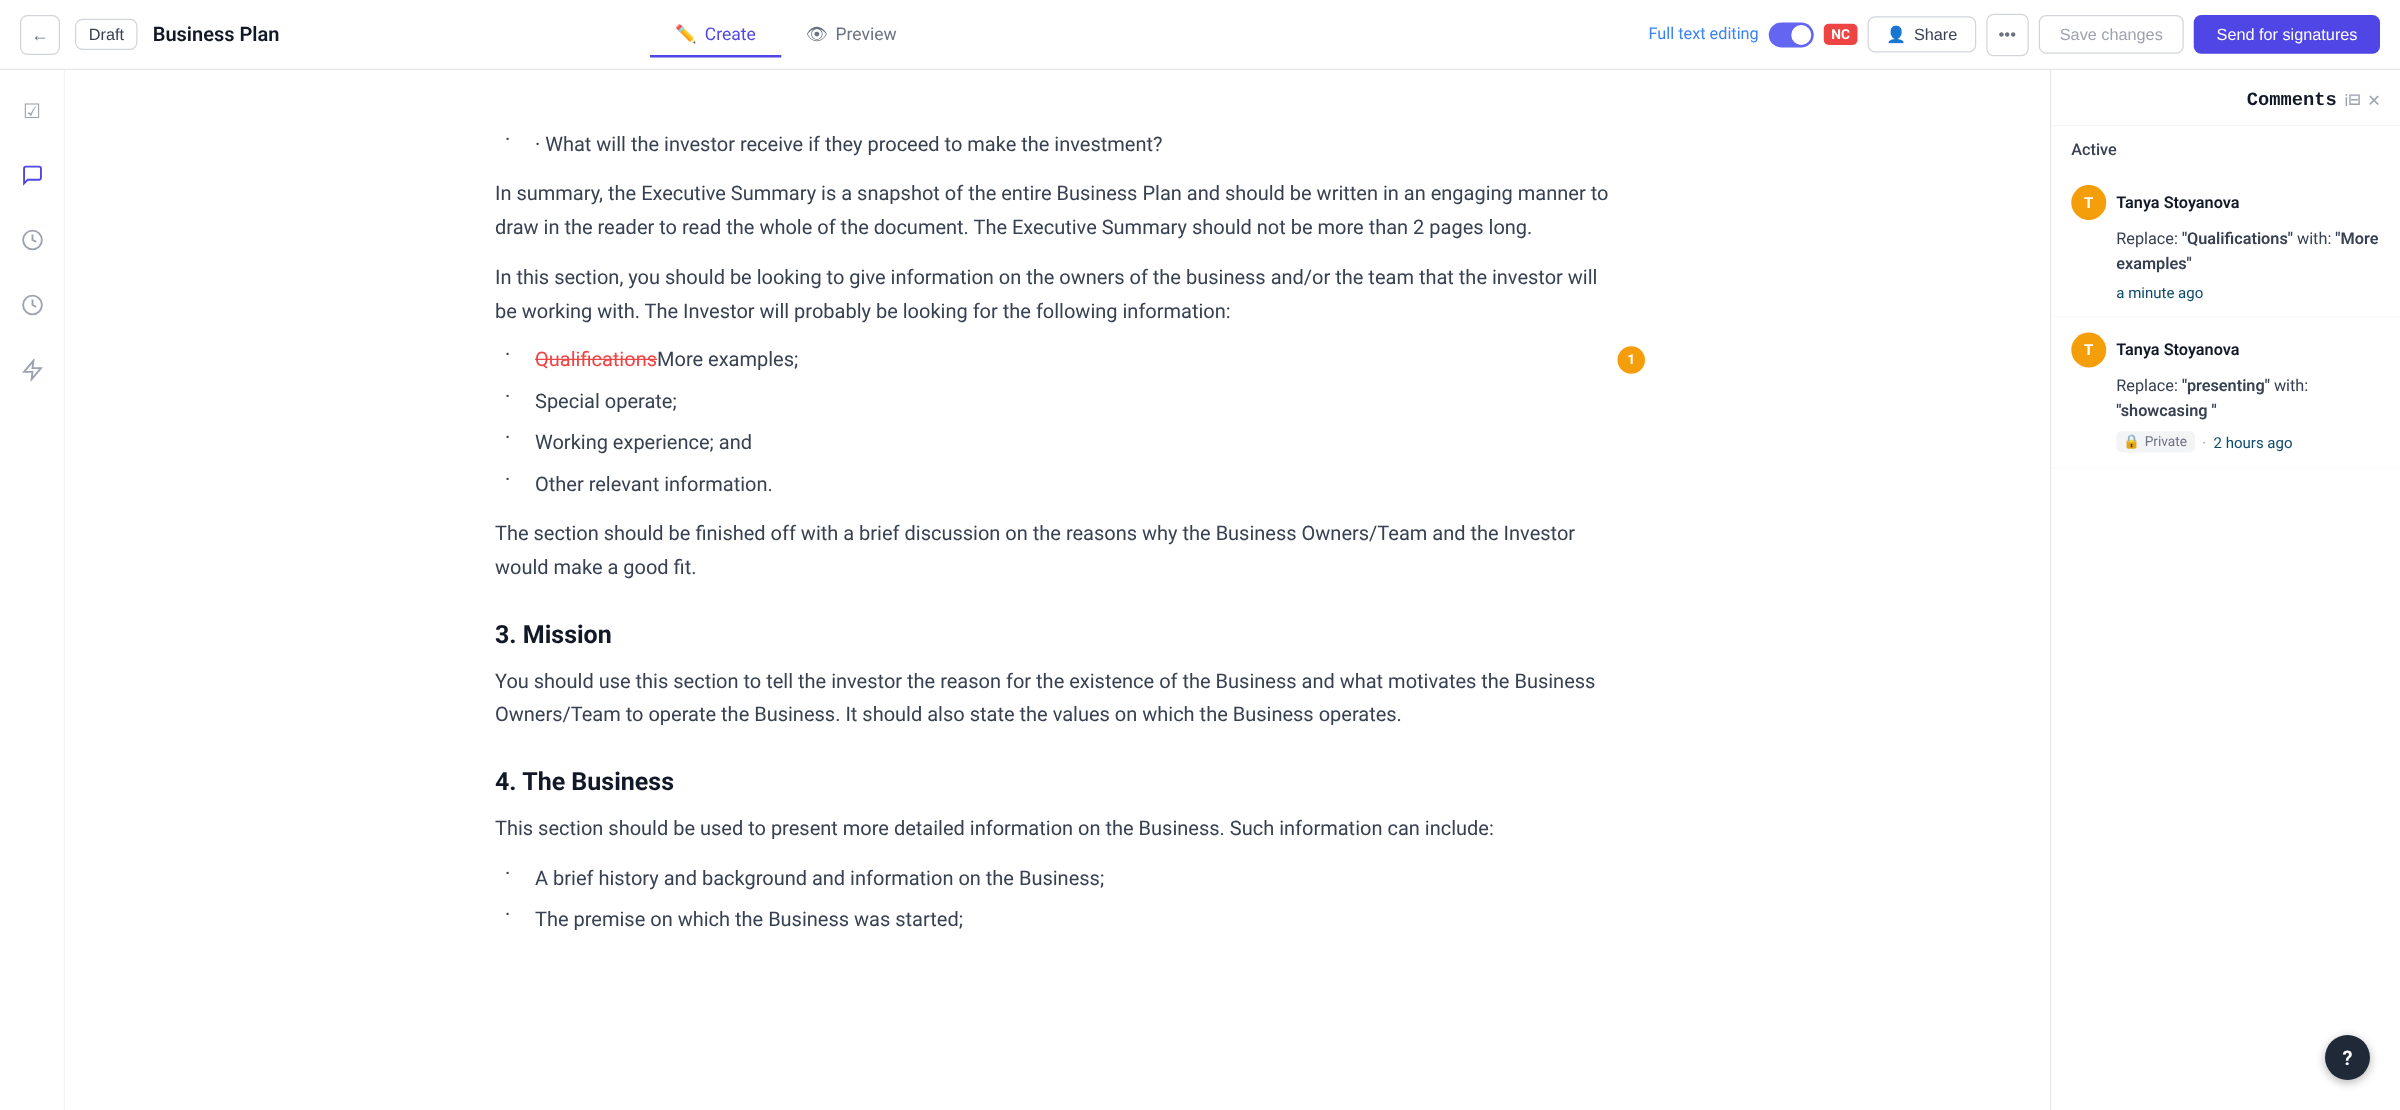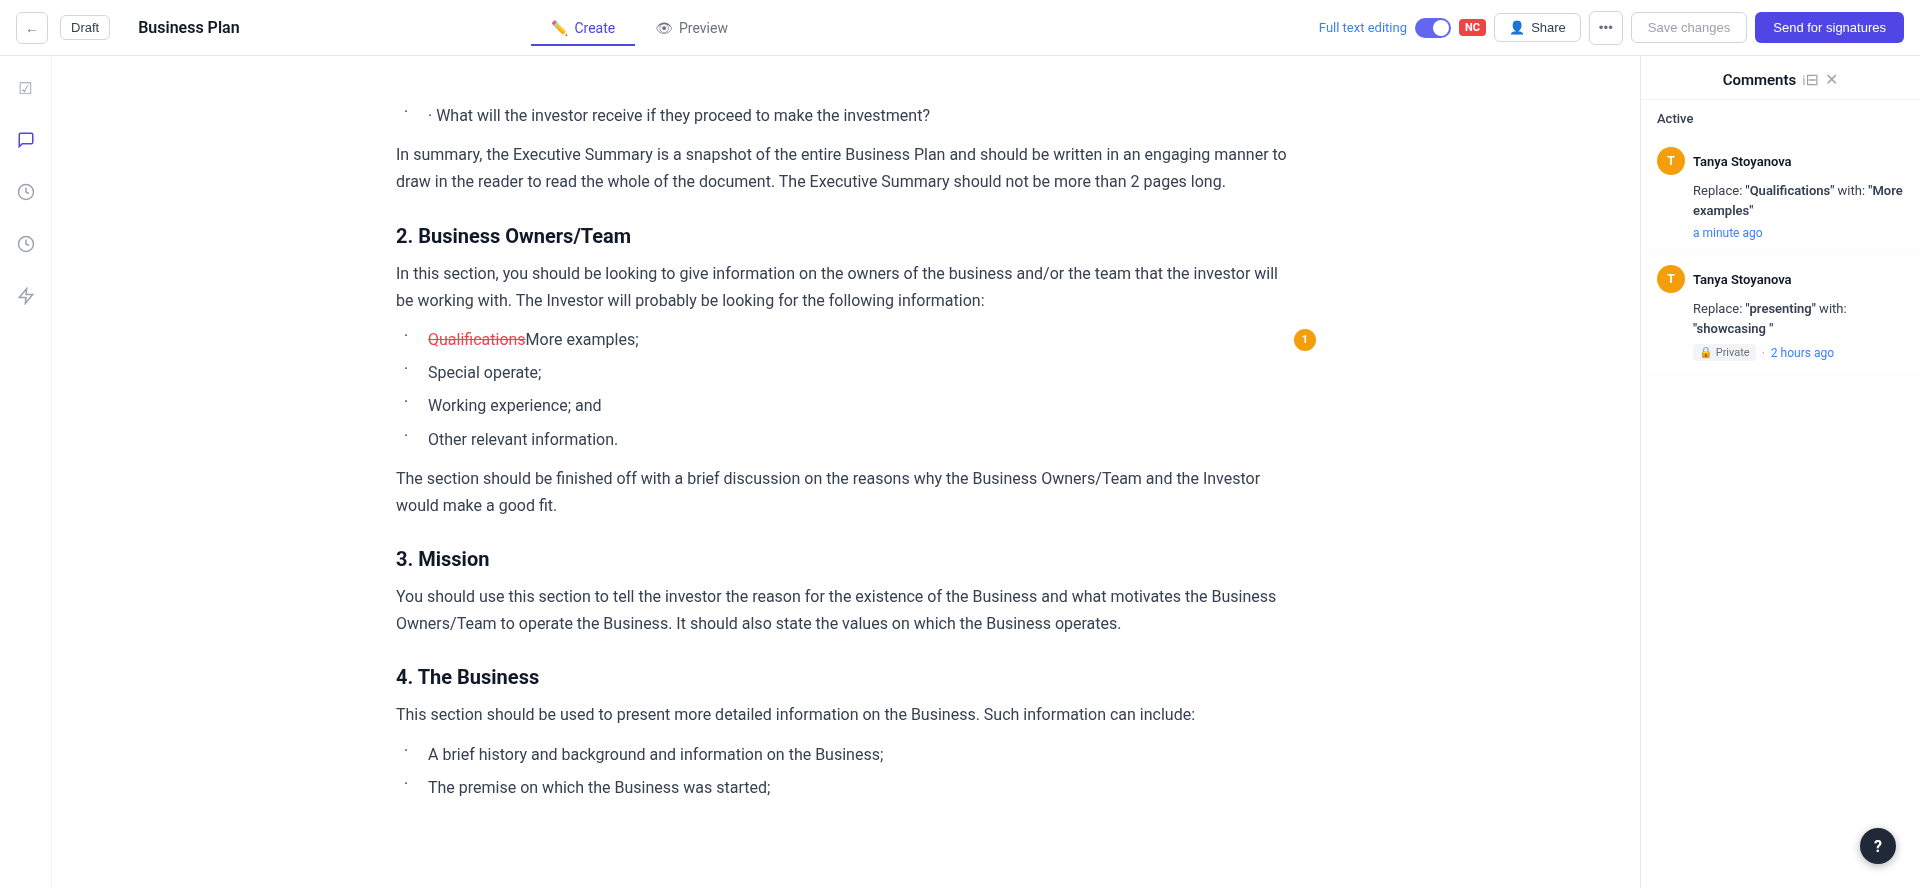--- a/index.html
+++ b/index.html
@@ -13,21 +13,21 @@
     .back-btn {
       width: 32px; height: 32px; border-radius: 6px; border: 1px solid #d1d5db;
       display: flex; align-items: center; justify-content: center; cursor: pointer; background: #fff;
       color: #6b7280; font-size: 14px;
     }
     .draft-badge {
       border: 1px solid #d1d5db; border-radius: 6px; padding: 4px 10px;
       font-size: 13px; color: #374151; background: #fff; cursor: pointer;
     }
     .doc-title {
-      font-size: 16px; font-weight: 600; color: #111827; margin-left: 16px;
+      font-size: 16px; font-weight: 600; color: #111827; margin-left: 0;
     }
     .tab-group {
       display: flex; align-items: center; gap: 0; margin: 0 auto;
     }
     .tab {
       display: flex; align-items: center; gap: 6px; padding: 8px 20px;
       font-size: 14px; color: #6b7280; cursor: pointer; border-bottom: 2px solid transparent;
       position: relative; top: 1px;
     }
     .tab.active { color: #4f46e5; border-bottom: 2px solid #4f46e5; }
@@ -93,22 +93,22 @@
 
     .strikethrough { text-decoration: line-through; color: #ef4444; text-align: center; }
     .inserted { color: #374151; }
 
     
     .comments-panel {
       width: 280px; border-left: 1px solid #e5e7eb; background: #fff; display: flex;
       flex-direction: column; flex-shrink: 0; overflow-y: auto;
     }
     .comments-header {
-      display: flex; align-items: center; justify-content: center;
-      padding: 14px 16px 10px; border-bottom: 1px solid #f3f4f6;
+      display: flex; align-items: center; justify-content: flex-end;
+      padding: 14px 16px 10px; border-bottom: 1px solid #f3f4f6; font-family: Liberation Mono, monospace;
     }
     .comments-title-row { display: flex; align-items: center; gap: 6px; }
     .comments-title { font-size: 15px; font-weight: 600; color: #111827; }
     .info-icon { color: #9ca3af; font-size: 13px; }
     .comments-actions { display: flex; gap: 6px; }
     .comments-action-btn { color: #9ca3af; font-size: 16px; cursor: pointer; }
 
     .active-tab-row { padding: 8px 16px; }
     .active-label { font-size: 13px; color: #374151; font-weight: 500; }
 
@@ -116,21 +116,21 @@
     .comment-header { display: flex; align-items: center; gap: 8px; margin-bottom: 6px; }
     .avatar {
       width: 28px; height: 28px; border-radius: 50%; background: #f59e0b;
       display: flex; align-items: center; justify-content: center;
       font-size: 12px; font-weight: 700; color: #fff; flex-shrink: 0;
     }
     .commenter-name { font-size: 13px; font-weight: 600; color: #111827; }
     .comment-body { font-size: 13px; color: #374151; line-height: 1.5; padding-left: 36px; }
     .comment-body strong { font-weight: 600; }
     .comment-meta { display: flex; align-items: center; gap: 6px; margin-top: 6px; padding-left: 36px; font-size: 12px; color: #9ca3af; }
-    .timestamp { font-size: 12px; color: #3b82f6; }
+    .timestamp { font-size: 12px; color: #0c4a6e; }
     .private-badge {
       display: flex; align-items: center; gap: 3px; background: #f3f4f6;
       border-radius: 4px; padding: 2px 6px; font-size: 11px; color: #6b7280;
     }
 
     
     .help-btn {
       position: fixed; bottom: 24px; right: 24px; width: 36px; height: 36px;
       background: #1f2937; border-radius: 50%; display: flex; align-items: center;
       justify-content: center; color: #fff; font-size: 16px; font-weight: 700; cursor: pointer;
@@ -209,21 +209,20 @@
   <div class="doc-area">
     <div class="doc-content">
 
       <div class="bullet-line">
         <span class="bullet-dot">·</span>
         <p style="margin:0;">· What will the investor receive if they proceed to make the investment?</p>
       </div>
 
       <p>In summary, the Executive Summary is a snapshot of the entire Business Plan and should be written in an engaging manner to draw in the reader to read the whole of the document. The Executive Summary should not be more than 2 pages long.</p>
 
-      <h2>2. Business Owners/Team</h2>
 
       <p>In this section, you should be looking to give information on the owners of the business and/or the team that the investor will be working with. The Investor will probably be looking for the following information:</p>
 
       <div style="position:relative;">
         <div class="bullet-line">
           <span class="bullet-dot">·</span>
           <p style="margin:0;">
             <span class="strikethrough">Qualifications</span><span class="inserted">More examples;</span>
           </p>
         </div>

